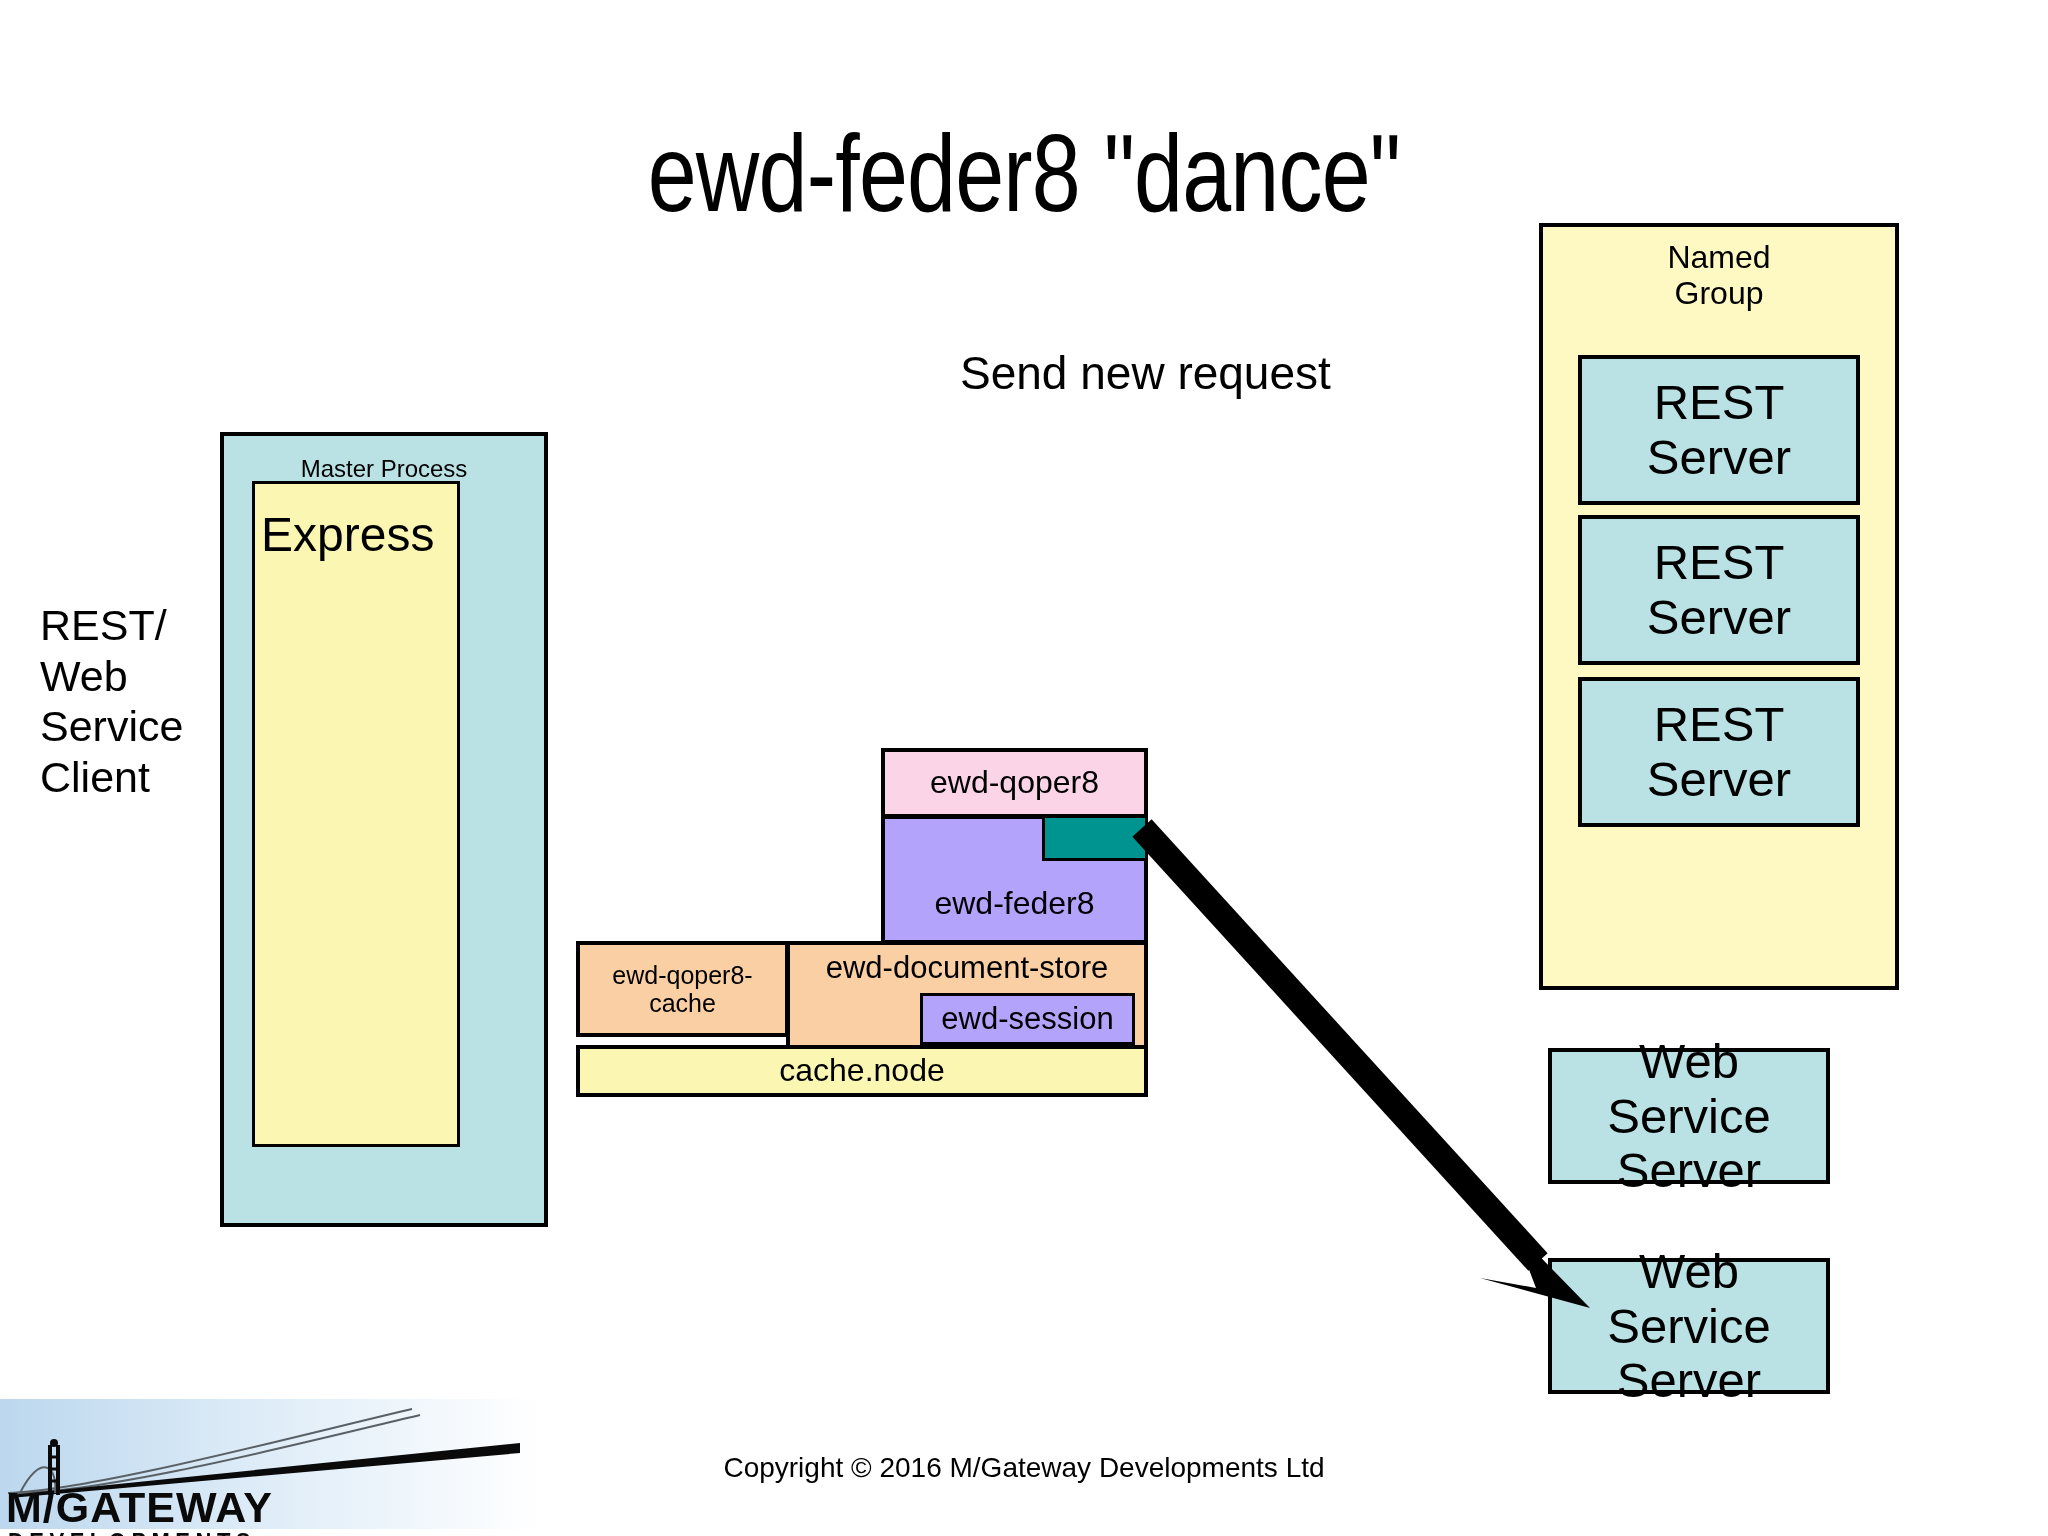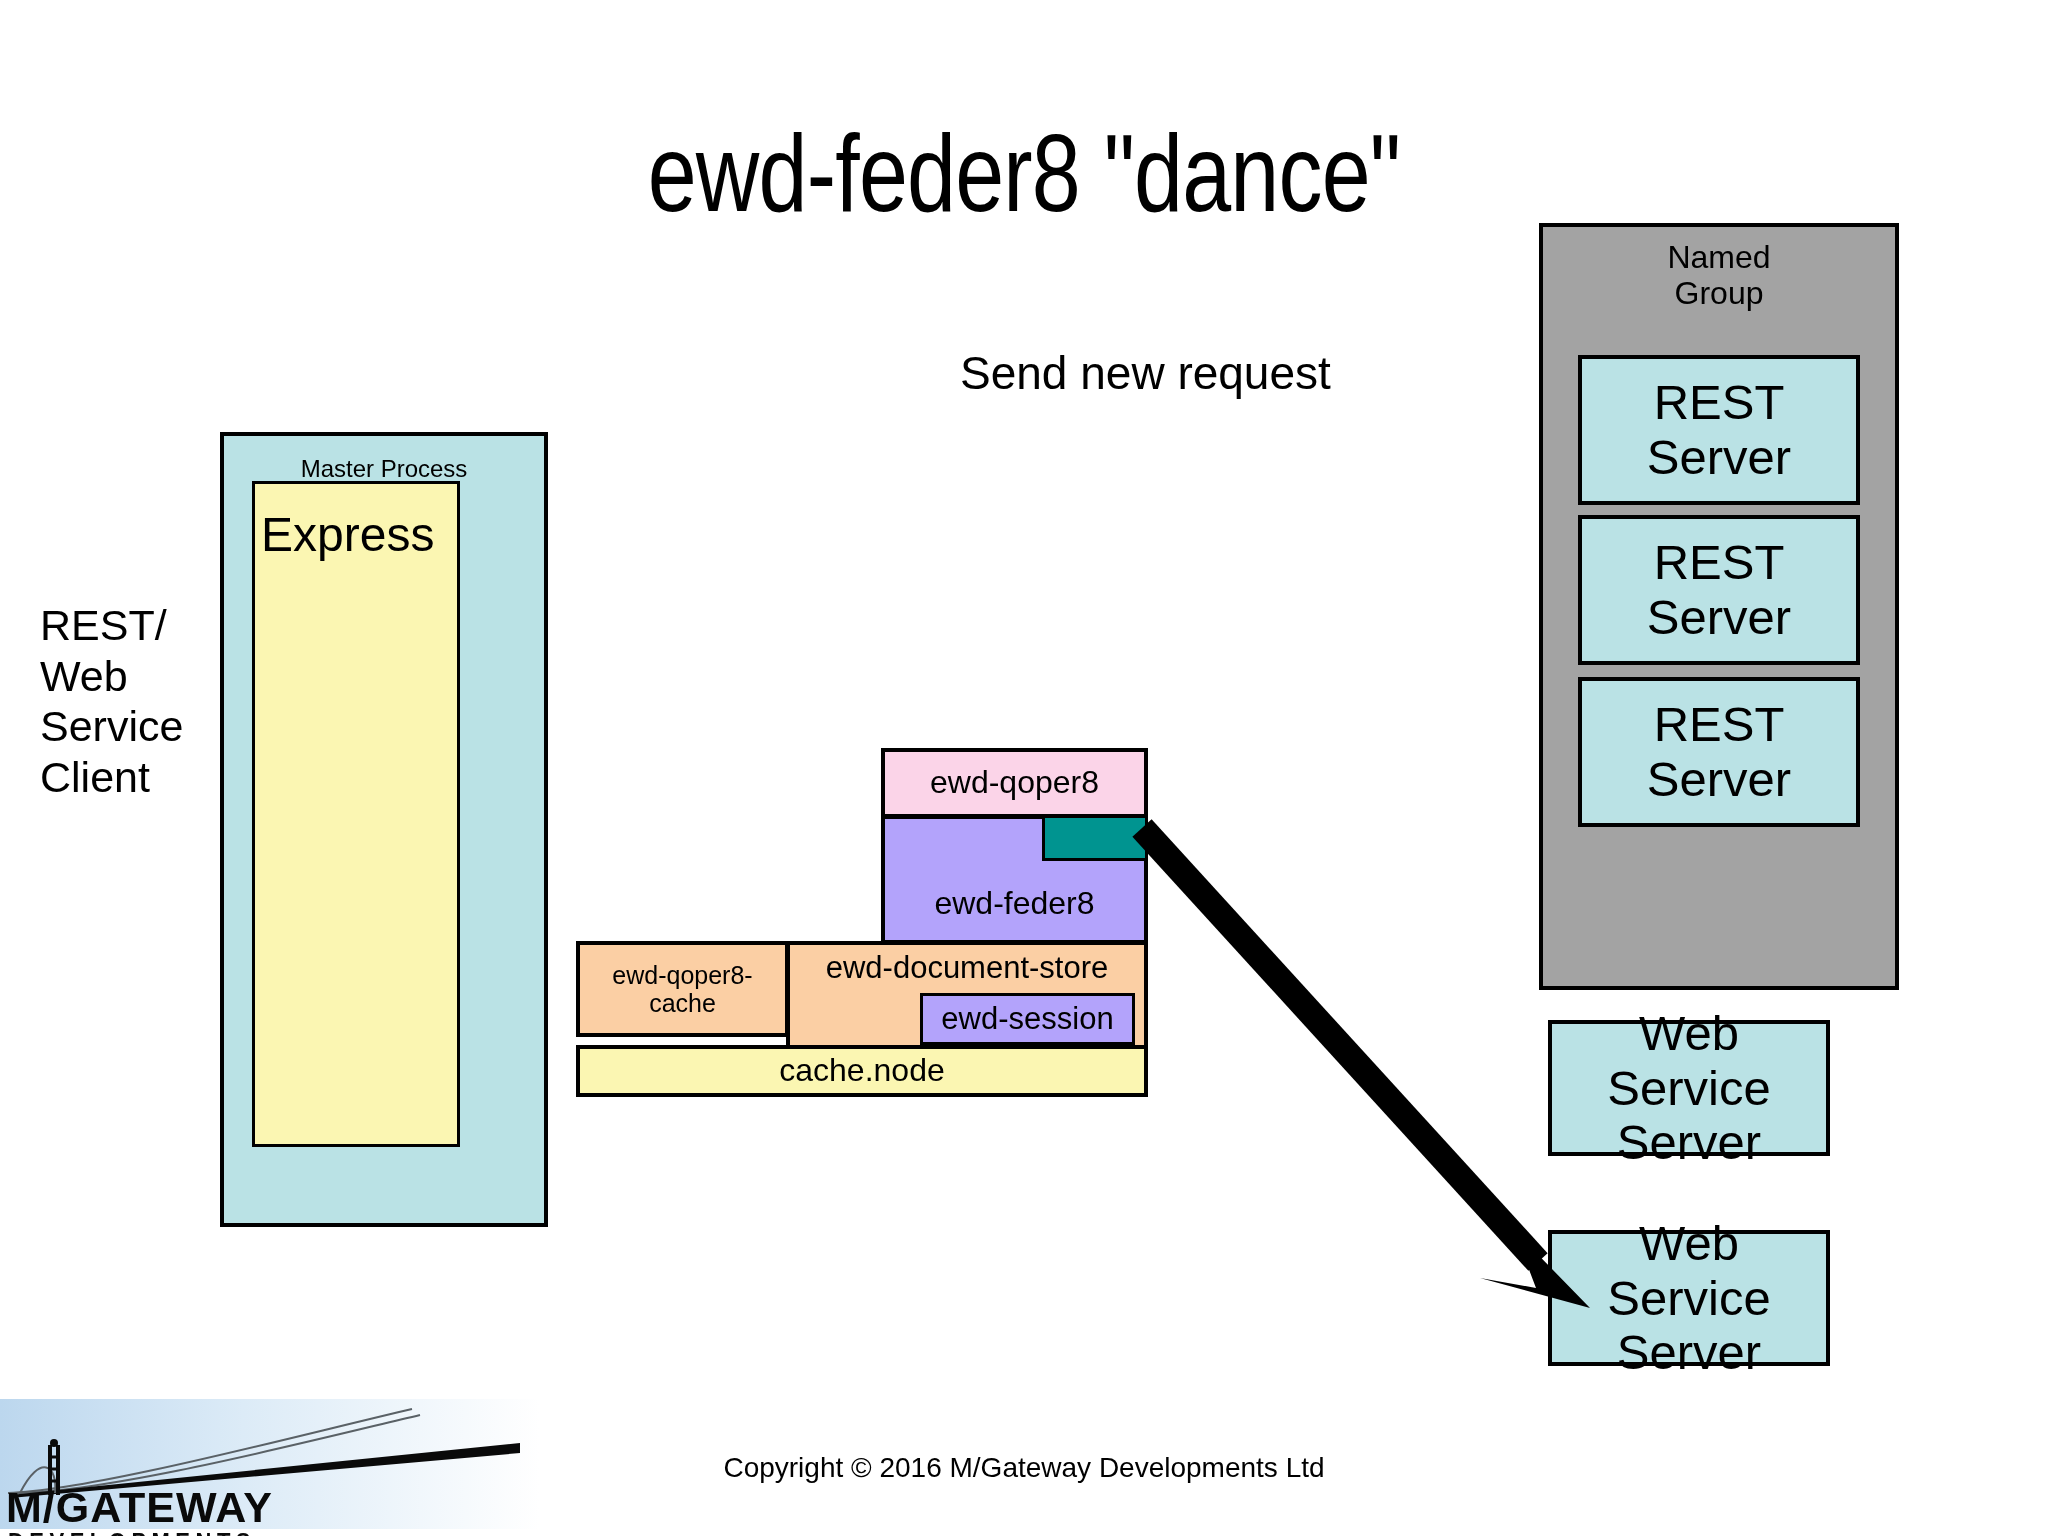--- a/index.html
+++ b/index.html
@@ -187,21 +187,21 @@
     background: #f7ccea;
     font-size: 42px;
   }
 
   
   #named-group {
     left: 1539px;
     top: 223px;
     width: 360px;
     height: 767px;
-    background: #a3a3a3;
+    background: #fef9c3;
     display: block;
   }
   #named-group-title {
     position: absolute;
     left: 0;
     top: 12px;
     width: 100%;
     text-align: center;
     font-size: 32px;
     line-height: 1.14;
@@ -217,20 +217,21 @@
   #rest-server-1 { top: 288px; }
   #rest-server-2 { top: 450px; }
 
   
   .web-service-server {
     background: #bae2e5;
     font-size: 49px;
     left: 1548px;
     width: 282px;
     height: 136px;
+    margin-top: 28px;
   }
   #web-service-server-0 { top: 1020px; }
   #web-service-server-1 { top: 1230px; }
 
   
   #request-arrow {
     position: absolute;
     left: 1120px;
     top: 800px;
     width: 500px;

